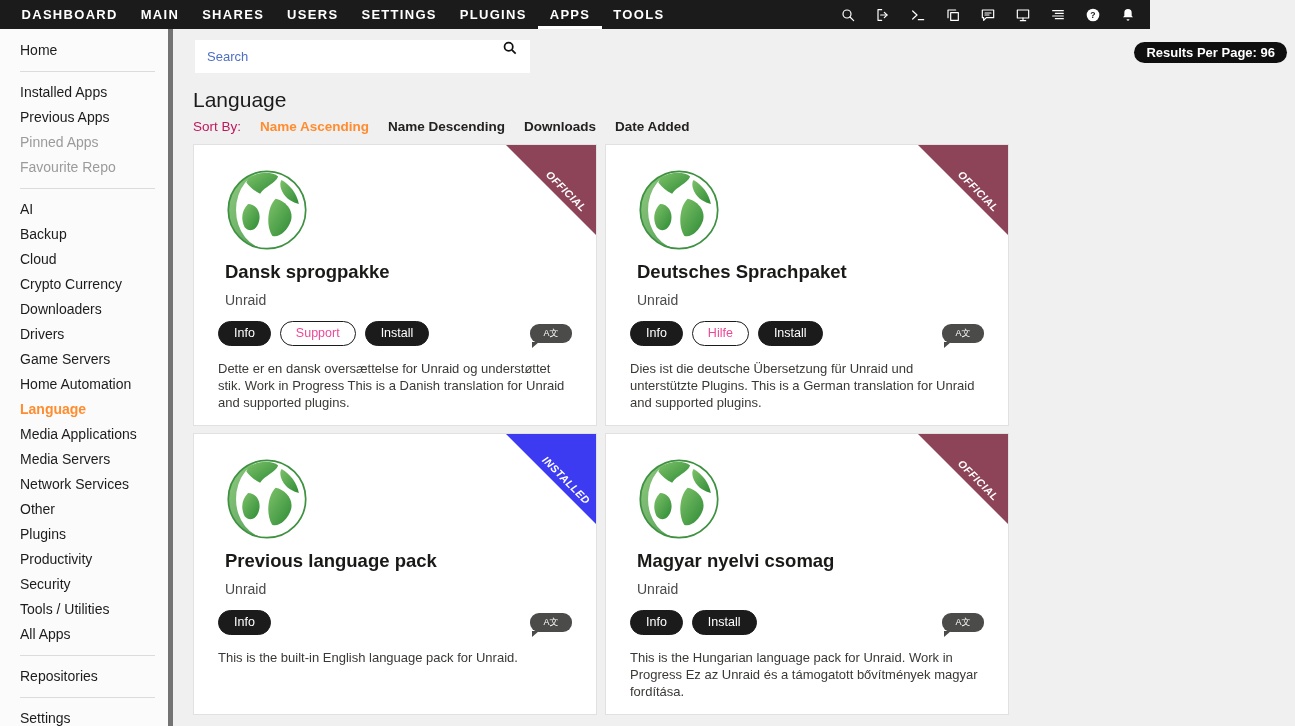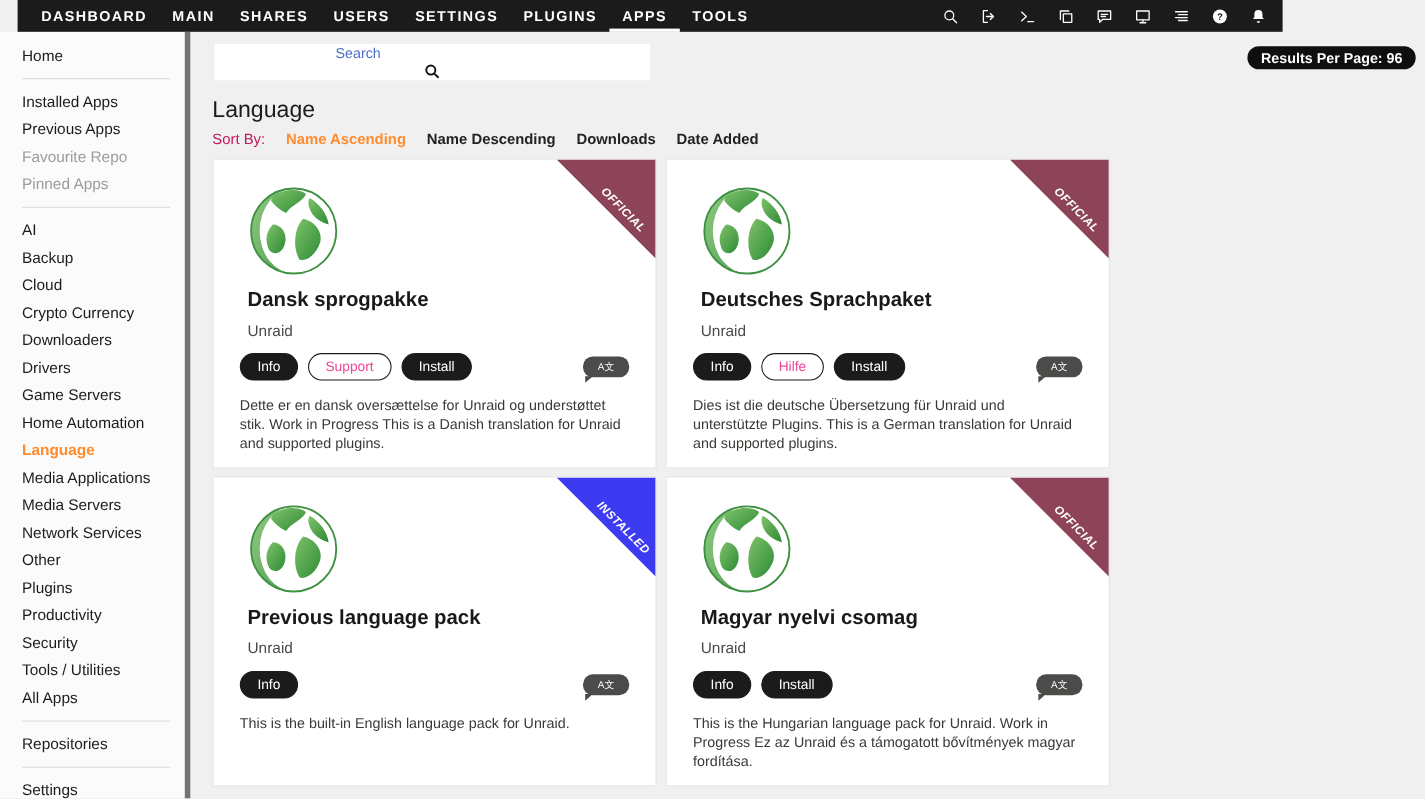--- a/index.html
+++ b/index.html
@@ -6,21 +6,21 @@
   html,body { width:1295px; height:726px; overflow:hidden; }
   body {
     font-family:"Liberation Sans", sans-serif;
     background:#f1f0f0;
     position:relative;
     color:#1c1b1b;
   }
 
   
   .topnav {
-    position:absolute; top:0; left:16px; width:1150px; height:29px;
+    position:absolute; top:0; left:0; width:1150px; height:29px;
     background:#1c1b1b; display:flex; align-items:center;
     justify-content:space-between; padding:0 10px;
   }
   .nav-menu { display:flex; align-items:stretch; height:29px; }
   .nav-item {
     color:#fff; font-size:13px; font-weight:bold; letter-spacing:1.3px;
     display:flex; align-items:center; padding:0 11.5px; cursor:pointer;
     height:29px; border-bottom:3px solid transparent; padding-top:3px;
   }
   .nav-item.active { border-bottom:3px solid #fff; }
@@ -41,22 +41,22 @@
   .sb-item.active { color:#ff8c2f; font-weight:bold; }
   .sb-divider { border-top:1px solid #dcdcdc; margin:8px 13px 8px 20px; }
 
   
   .main {
     position:absolute; top:29px; left:174px; right:0; bottom:0;
     background:#f1f0f0; padding:0 8px 0 19px; overflow:hidden;
   }
   .top-row { position:relative; height:44px; }
   .searchbox {
-    position:absolute; left:2px; top:11px; width:396px; height:33px;
-    background:#fff; display:flex; align-items:center; padding:0 12px;flex-direction:column;
+    position:absolute; left:2px; top:11px; width:335px; height:33px;
+    background:#fff; display:flex; padding:0 12px;
   }
   .searchbox input {
     flex:1; border:none; outline:none; font-size:13px;
     font-family:"Liberation Sans", sans-serif; color:#333; background:transparent;
   }
   .searchbox input::placeholder { color:#4d6fc4; opacity:1; }
   .search-glyph { width:16px; height:16px; cursor:pointer; display:inline-flex; }
   .results-pill {
     position:absolute; right:0; top:13px; background:#0f0f0f; color:#fff;
     font-size:13px; font-weight:bold; border-radius:11px; padding:3px 12px;
@@ -180,22 +180,22 @@
         </svg>
       </span>
     </div>
 </header>
 
 <aside class="sidebar">
     <div class="sb-item">Home</div>
     <div class="sb-divider"></div>
     <div class="sb-item">Installed Apps</div>
     <div class="sb-item">Previous Apps</div>
+    <div class="sb-item disabled">Pinned Apps</div>
     <div class="sb-item disabled">Favourite Repo</div>
-    <div class="sb-item disabled">Pinned Apps</div>
     <div class="sb-divider"></div>
     <div class="sb-item">AI</div>
     <div class="sb-item">Backup</div>
     <div class="sb-item">Cloud</div>
     <div class="sb-item">Crypto Currency</div>
     <div class="sb-item">Downloaders</div>
     <div class="sb-item">Drivers</div>
     <div class="sb-item">Game Servers</div>
     <div class="sb-item">Home Automation</div>
     <div class="sb-item active">Language</div>

